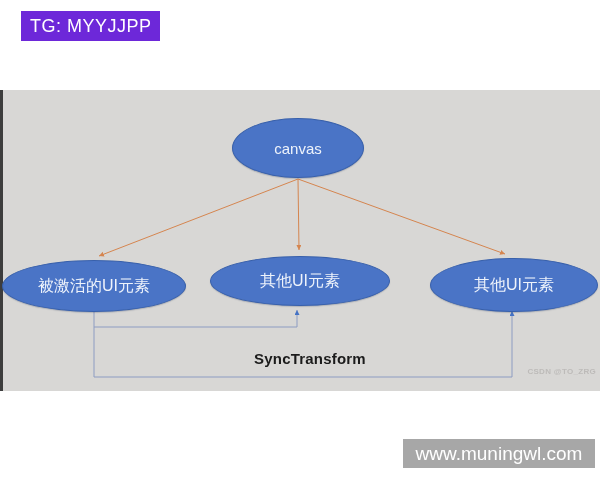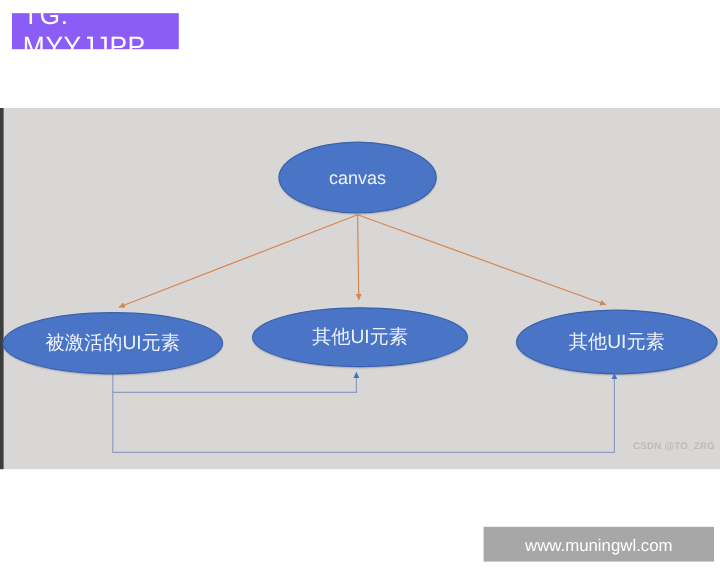--- a/index.html
+++ b/index.html
@@ -1,23 +1,23 @@
 <!DOCTYPE html>
 <html><head>
 <meta charset="utf-8">
 <style>
   * { margin: 0; padding: 0; box-sizing: border-box; }
   html, body { width: 600px; height: 480px; background: #ffffff; overflow: hidden; }
   body { font-family: "Liberation Sans", "DejaVu Sans", sans-serif; position: relative; }
 
   .badge {
-    position: absolute; left: 10px; top: 11px;
+    position: absolute; left: 21px; top: 11px;
     width: 139px; height: 30px;
-    background: #8b5cf6;
-    color: #ffffff; font-size: 22px; letter-spacing: 0.5px;
+    background: #6d28d9;
+    color: #ffffff; font-size: 18px; letter-spacing: 0.5px;
     display: flex; align-items: center; padding-left: 9px;
   }
 
   .diagram {
     position: absolute; left: 0; top: 90px;
     width: 600px; height: 301px;
     background: #d8d7d5;
   }
   .edge-strip {
     position: absolute; left: 0; top: 0;
@@ -49,21 +49,21 @@
 
   .watermark {
     position: absolute; right: 4px; top: 277px;
     color: #bdbbb9; font-size: 8px; letter-spacing: 0.3px; font-weight: bold;
   }
 
   .footer-bar {
     position: absolute; left: 403px; top: 439px;
     width: 192px; height: 29px;
     background: #a7a7a7;
-    color: #ffffff; font-size: 14px;
+    color: #ffffff; font-size: 19px;
     display: flex; align-items: center; justify-content: center;
   }
 </style>
 </head>
 <body>
 
 <div class="badge">
   <span>TG: MYYJJPP</span>
 </div>
 
@@ -94,19 +94,20 @@
   <div class="node node-active">
     <span>被激活的UI元素</span>
   </div>
   <div class="node node-other-m">
     <span>其他UI元素</span>
   </div>
   <div class="node node-other-r">
     <span>其他UI元素</span>
   </div>
 
+  <div class="sync-label">SyncTransform</div>
 
   <div class="watermark">CSDN @TO_ZRG</div>
 </div>
 
 <div class="footer-bar">
   <span>www.muningwl.com</span>
 </div>
 
 </body></html>

